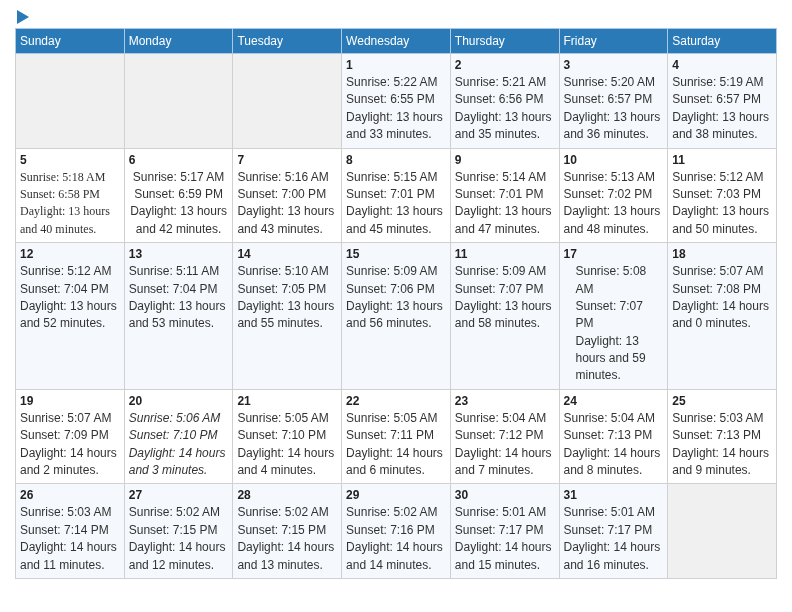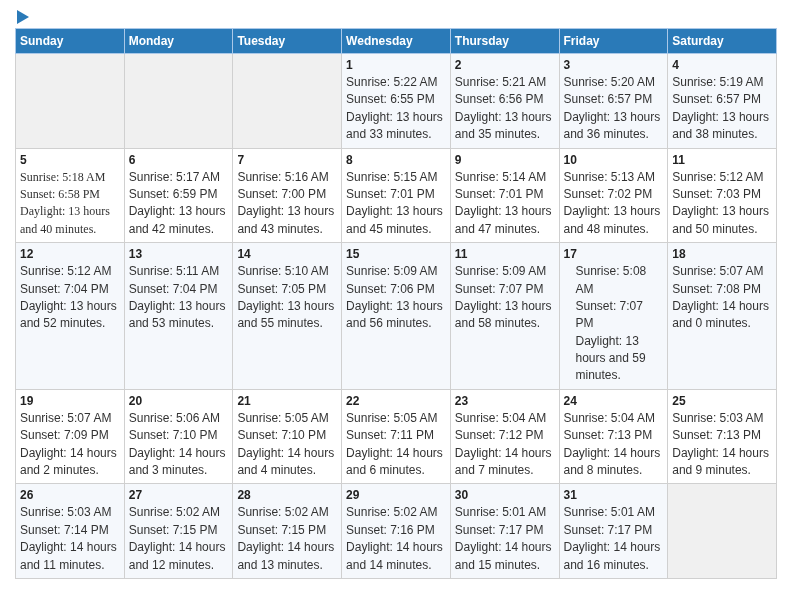--- a/index.html
+++ b/index.html
@@ -43,21 +43,21 @@
     }
     table {
       width: 100%;
       border-collapse: collapse;
       table-layout: fixed;
     }
     thead tr th {
       background: #2a7ab8;
       color: #fff;
       font-size: 12px;
-      font-weight: bold;
+      font-weight: normal;
       padding: 5px 4px;
       text-align: left;
       border: 1px solid #aac8e8;
     }
     tbody tr td {
       vertical-align: top;
       padding: 4px 4px;
       border: 1px solid #d0d0d0;
       font-size: 10.5px;
       color: #333;
@@ -147,21 +147,21 @@
       </tr>
       <tr>
         <td>
           <span class="day-num">5</span>
           <div class="cell-content" style="white-space: pre-line; font-family: Liberation Serif, serif;">Sunrise: 5:18 AM
 Sunset: 6:58 PM
 Daylight: 13 hours and 40 minutes.</div>
         </td>
         <td>
           <span class="day-num">6</span>
-          <div class="cell-content" style="white-space: pre-line;">Sunrise: 5:17 AM
+          <div class="cell-content" style="white-space: pre-line; text-align: center;">Sunrise: 5:17 AM
 Sunset: 6:59 PM
 Daylight: 13 hours and 42 minutes.</div>
         </td>
         <td>
           <span class="day-num">7</span>
           <div class="cell-content" style="white-space: pre-line;">Sunrise: 5:16 AM
 Sunset: 7:00 PM
 Daylight: 13 hours and 43 minutes.</div>
         </td>
         <td>
@@ -235,21 +235,21 @@
       </tr>
       <tr>
         <td>
           <span class="day-num">19</span>
           <div class="cell-content" style="white-space: pre-line;">Sunrise: 5:07 AM
 Sunset: 7:09 PM
 Daylight: 14 hours and 2 minutes.</div>
         </td>
         <td>
           <span class="day-num">20</span>
-          <div class="cell-content" style="white-space: pre-line;">Sunrise: 5:06 AM
+          <div class="cell-content" style="white-space: pre-line; font-style: italic;">Sunrise: 5:06 AM
 Sunset: 7:10 PM
 Daylight: 14 hours and 3 minutes.</div>
         </td>
         <td>
           <span class="day-num">21</span>
           <div class="cell-content" style="white-space: pre-line;">Sunrise: 5:05 AM
 Sunset: 7:10 PM
 Daylight: 14 hours and 4 minutes.</div>
         </td>
         <td>

